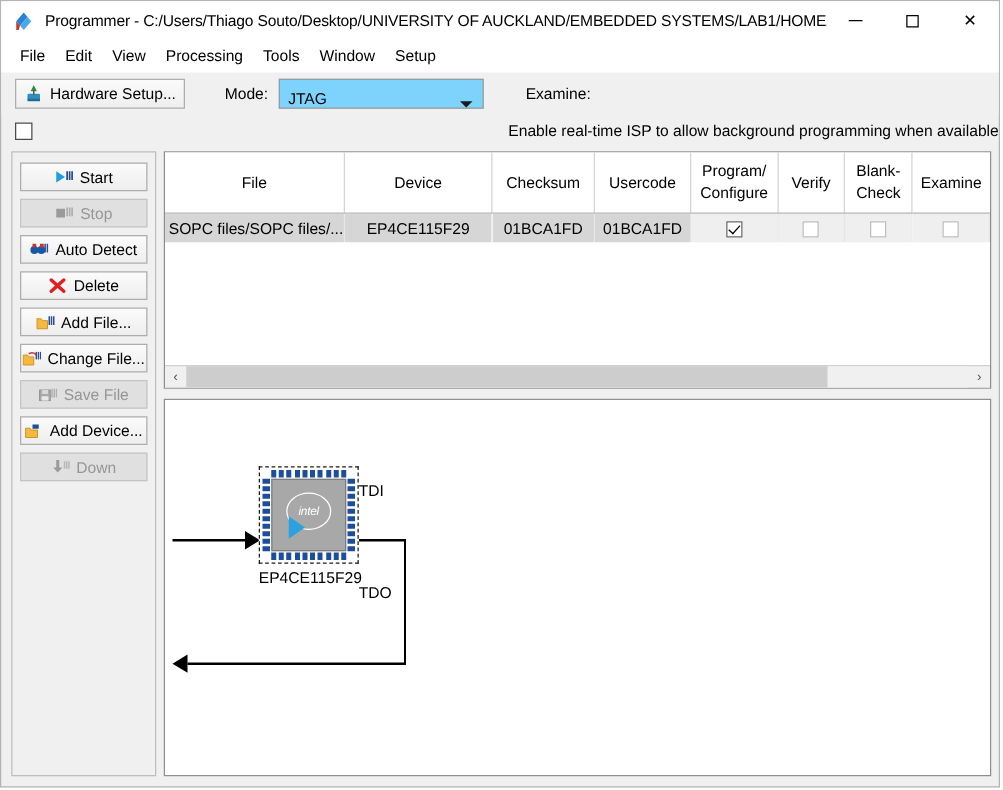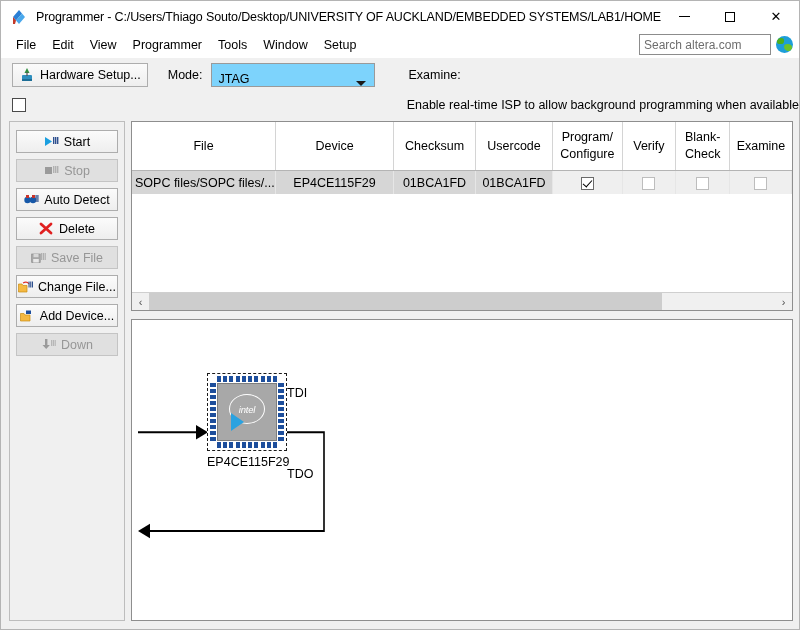--- a/index.html
+++ b/index.html
@@ -182,21 +182,21 @@
     padding: 0 3px;
     font-size: 12.5px;
   }
   .sel-text {
     background: #0a64c8;
     color: #ffffff;
     padding: 1px 1px;
     white-space: nowrap;
   }
   .mode-label {
-    margin-left: 20px;
+    margin-left: 32px;
     margin-right: 8px;
     font-size: 12.5px;
   }
   .mode-select {
     width: 164px;
     height: 24px;
     border: 1px solid #9a9a9a;
     background: #7dd3fc;
     box-sizing: border-box;
     display: flex;
@@ -490,29 +490,25 @@
       <div class="winbtn close">
           <span>✕</span>
         </div>
     </div>
   </div>
 
   <div class="menubar">
     <div class="menu-item">File</div>
     <div class="menu-item">Edit</div>
     <div class="menu-item">View</div>
-    <div class="menu-item">Programmer</div>
+    <div class="menu-item">Processing</div>
     <div class="menu-item">Tools</div>
     <div class="menu-item">Window</div>
     <div class="menu-item">Setup</div>
 
-    <div class="search-wrap">
-      <input class="search-input" type="text" placeholder="Search altera.com" style="">
-      <div class="globe-icon"></div>
-    </div>
   </div>
 
   <div class="hwrow">
     <div class="hw-btn">
       <span class="hw-icon">
         <svg width="16" height="16" viewBox="0 0 16 16">
           <rect x="3" y="8" width="10" height="5" rx="1" fill="#2e8fbe"></rect>
           <rect x="3" y="12" width="10" height="2" fill="#1d6e96"></rect>
           <path d="M8 1 L10.5 6 L5.5 6 Z" fill="#2f8e3e"></path>
           <rect x="7.4" y="5" width="1.2" height="4" fill="#555"></rect>
@@ -580,46 +576,57 @@
 
       <div class="side-btn">
         <span class="sico">
           <svg width="15" height="14" viewBox="0 0 15 14">
             <path d="M2 2 L12 11 M12 2 L2 11" stroke="#e02020" stroke-width="2.8" stroke-linecap="round"></path>
           </svg>
         </span>
         <span>Delete</span>
       </div>
 
+      <div class="side-btn">
+        <span class="sico">
+          <svg width="15" height="14" viewBox="0 0 15 14">
+            <path d="M0.5 4 L4 4 L5 5.5 L9 5.5 L9 12 L0.5 12 Z" fill="#f5b942" stroke="#c98c12" stroke-width="0.7"></path>
+            <rect x="9.8" y="2" width="1.2" height="7" fill="#2d4f8e"></rect>
+            <rect x="11.6" y="2" width="1.2" height="7" fill="#2d4f8e"></rect>
+            <rect x="13.4" y="2" width="1.2" height="7" fill="#2d4f8e"></rect>
+          </svg>
+        </span>
+        <span>Add File...</span>
+      </div>
+
+      <div class="side-btn">
+        <span class="sico">
+          <svg width="15" height="14" viewBox="0 0 15 14">
+            <path d="M0.5 4 L4 4 L5 5.5 L9 5.5 L9 12 L0.5 12 Z" fill="#f5b942" stroke="#c98c12" stroke-width="0.7"></path>
+            <path d="M5 3 q4 -2 6 1" stroke="#e0332a" stroke-width="1.3" fill="none"></path>
+            <rect x="10.5" y="1.5" width="1.1" height="6" fill="#2d4f8e"></rect>
+            <rect x="12.2" y="1.5" width="1.1" height="6" fill="#2d4f8e"></rect>
+            <rect x="13.9" y="1.5" width="1.1" height="6" fill="#2d4f8e"></rect>
+          </svg>
+        </span>
+        <span>Change File...</span>
+      </div>
 
       <div class="side-btn disabled">
         <span class="sico">
           <svg width="15" height="14" viewBox="0 0 15 14">
             <rect x="0.7" y="3" width="8.5" height="8.5" fill="#a8a8a8" stroke="#8a8a8a" stroke-width="0.7"></rect>
             <rect x="2.5" y="3" width="5" height="3.2" fill="#d8d8d8"></rect>
             <rect x="2.2" y="8" width="5.6" height="3.5" fill="#e8e8e8"></rect>
             <rect x="10" y="2" width="1.2" height="7" fill="#b0b0b0"></rect>
             <rect x="11.8" y="2" width="1.2" height="7" fill="#b0b0b0"></rect>
             <rect x="13.6" y="2" width="1.2" height="7" fill="#b0b0b0"></rect>
           </svg>
         </span>
         <span>Save File</span>
-      </div>
-
-      <div class="side-btn">
-        <span class="sico">
-          <svg width="15" height="14" viewBox="0 0 15 14">
-            <path d="M0.5 4 L4 4 L5 5.5 L9 5.5 L9 12 L0.5 12 Z" fill="#f5b942" stroke="#c98c12" stroke-width="0.7"></path>
-            <path d="M5 3 q4 -2 6 1" stroke="#e0332a" stroke-width="1.3" fill="none"></path>
-            <rect x="10.5" y="1.5" width="1.1" height="6" fill="#2d4f8e"></rect>
-            <rect x="12.2" y="1.5" width="1.1" height="6" fill="#2d4f8e"></rect>
-            <rect x="13.9" y="1.5" width="1.1" height="6" fill="#2d4f8e"></rect>
-          </svg>
-        </span>
-        <span>Change File...</span>
       </div>
 
       <div class="side-btn">
         <span class="sico">
           <svg width="15" height="14" viewBox="0 0 15 14">
             <path d="M0.5 4.5 L4 4.5 L5 6 L10 6 L10 12 L0.5 12 Z" fill="#f5b942" stroke="#c98c12" stroke-width="0.7"></path>
             <path d="M6 1.5 L11 1.5 L11 5 L6 5 Z" fill="#1d4e9c"></path>
           </svg>
         </span>
         <span>Add Device...</span>

